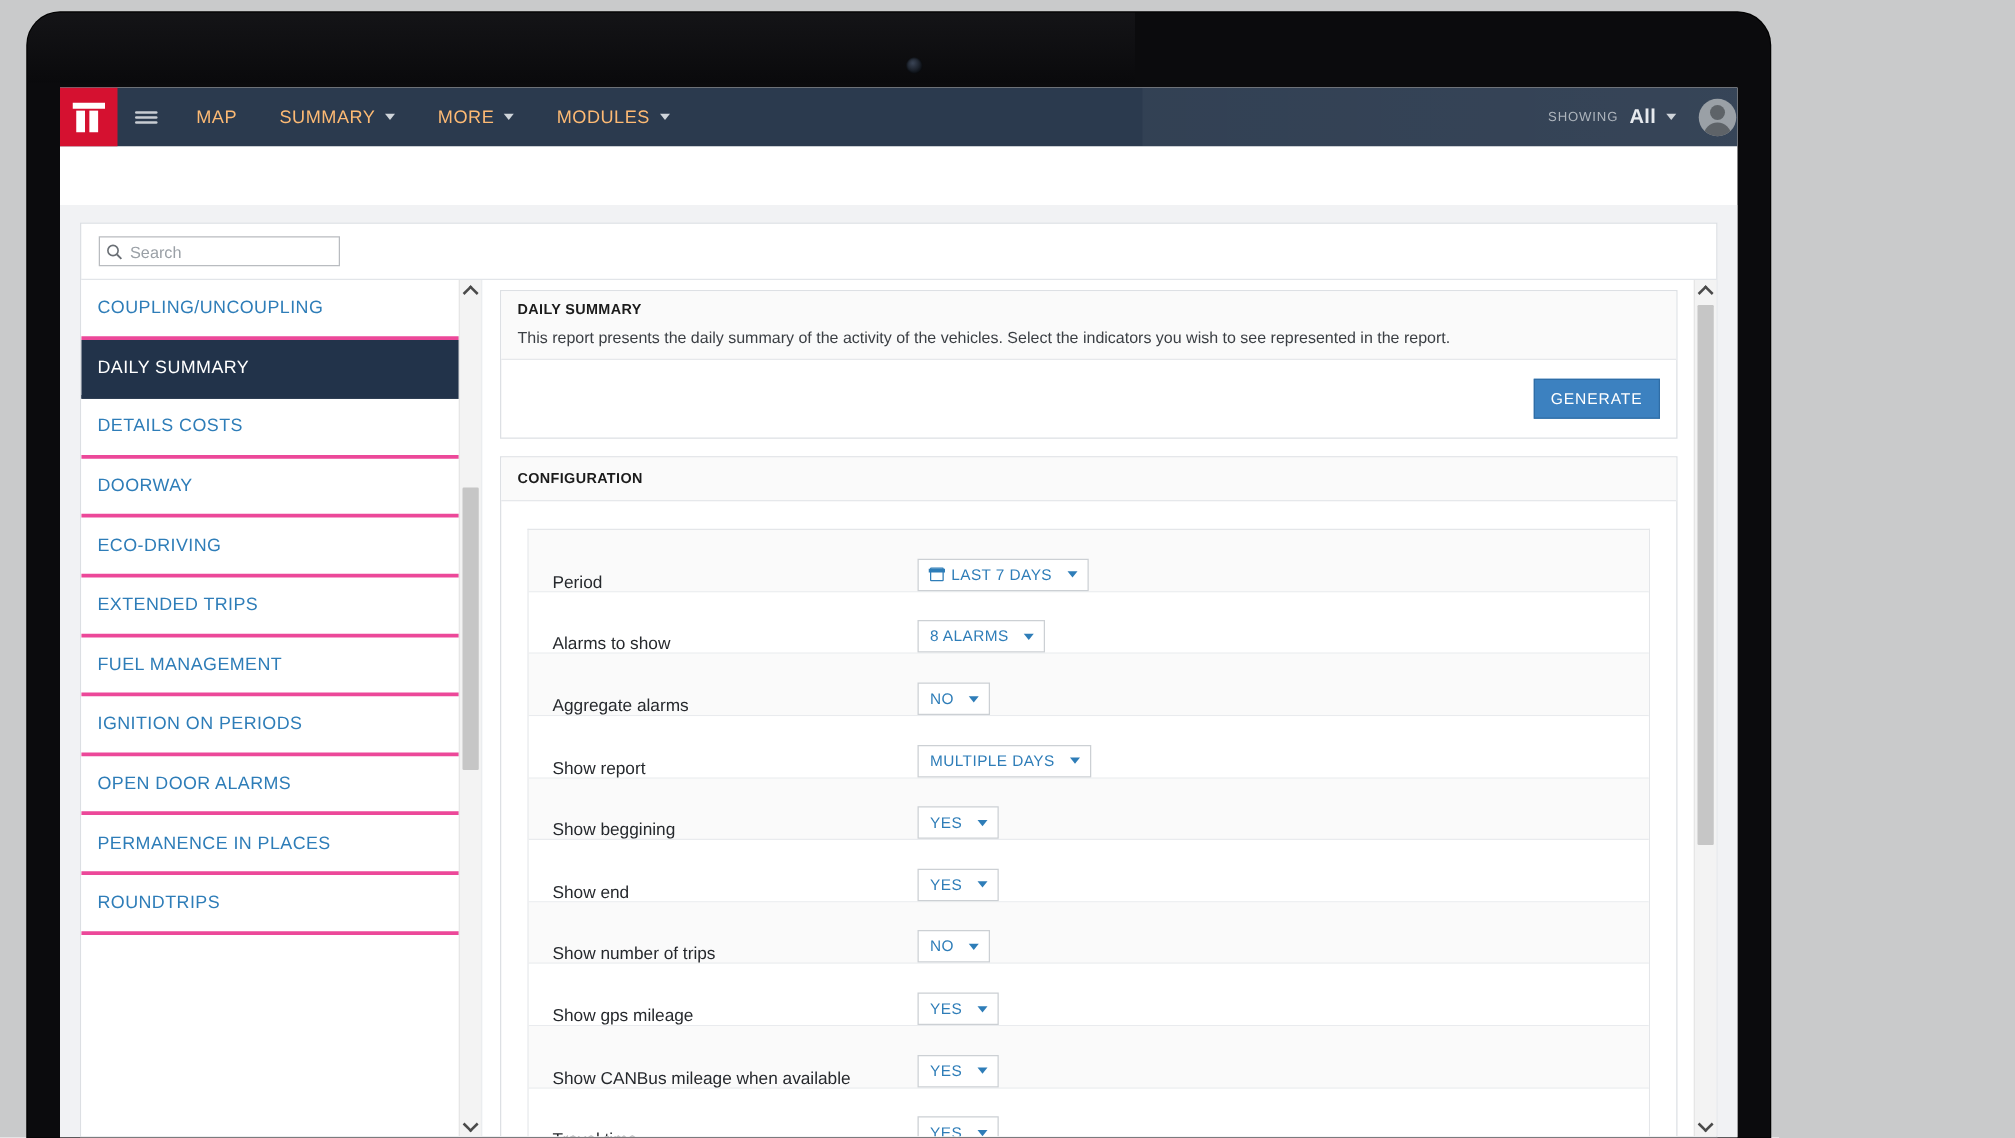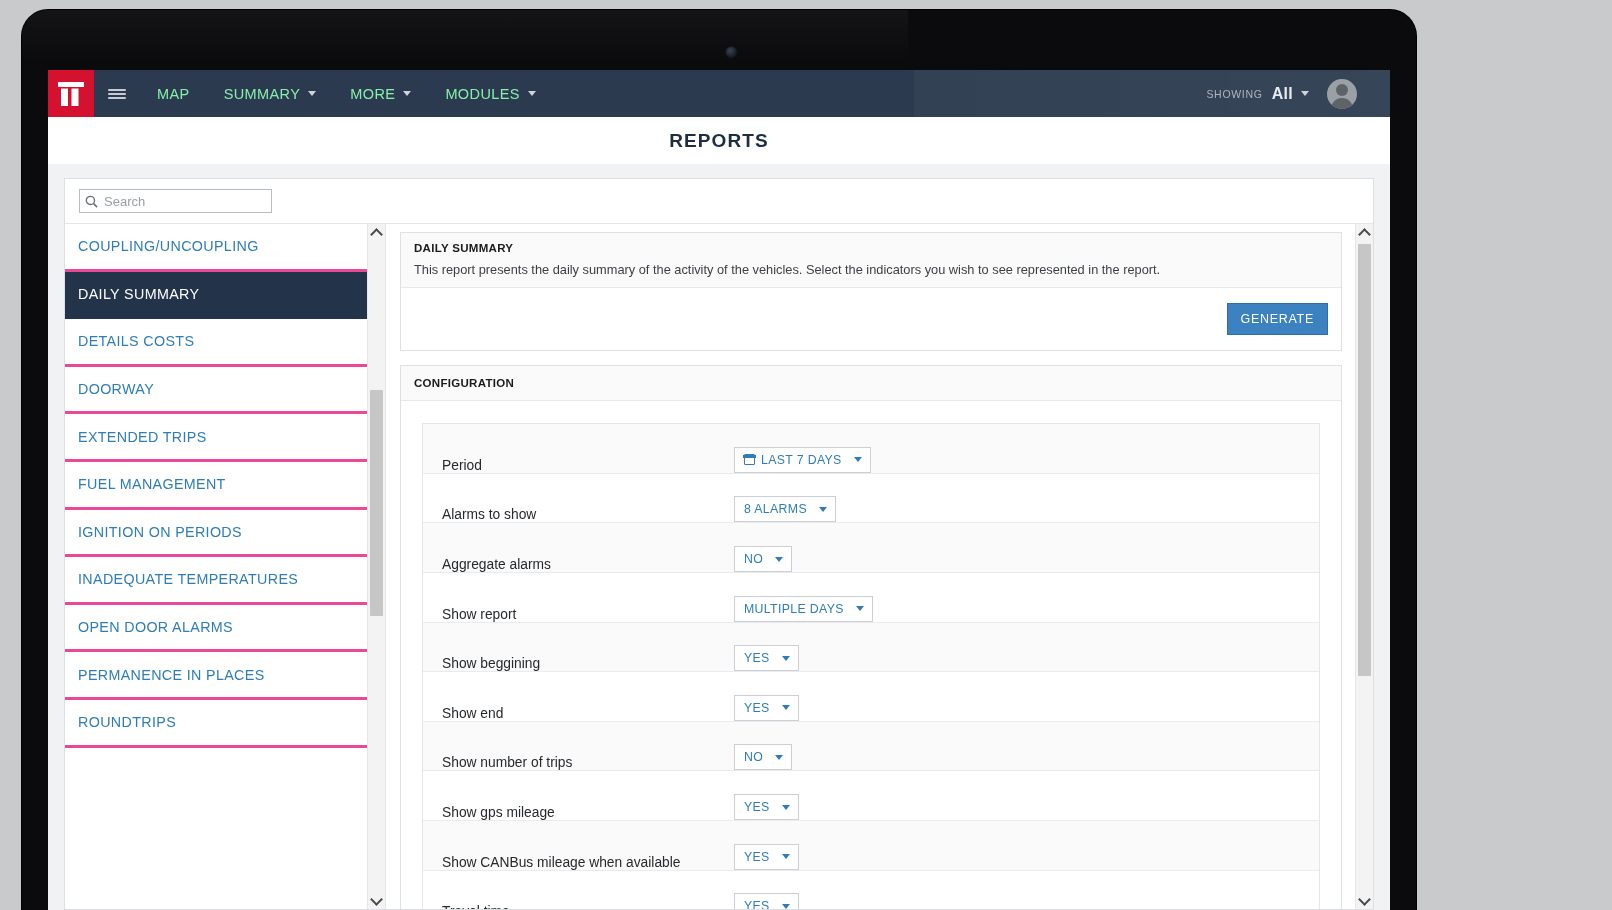--- a/index.html
+++ b/index.html
@@ -48,30 +48,30 @@
     width:46px;background:#d51130;display:flex;align-items:center;justify-content:center;
     flex:0 0 46px;position:relative;z-index:2;
   }
   .logo svg{display:block;}
   .hamburger{
     width:46px;display:flex;align-items:center;justify-content:center;
     flex:0 0 46px;position:relative;z-index:2;
   }
   .hamburger span{display:block;width:18px;height:2px;background:#c8ccd2;margin:2px 0;border-radius:1px;}
   .navlink{
-    display:flex;align-items:center;padding:0 17px;color:#86efac;
+    display:flex;align-items:center;padding:0 17px;color:#fdba74;
     font-size:14.5px;letter-spacing:.4px;position:relative;z-index:2;cursor:pointer;
     white-space:nowrap;
   }
   .navlink .caret{
     display:inline-block;margin-left:8px;width:0;height:0;
     border-left:4.5px solid transparent;border-right:4.5px solid transparent;
     border-top:5px solid #cfd4da;
   }
-  .nav-right{margin-left:auto;display:flex;align-items:center;padding-right:33px;position:relative;z-index:2;}
+  .nav-right{margin-left:auto;display:flex;align-items:center;padding-right:1px;position:relative;z-index:2;}
   .showing-label{font-size:10.5px;letter-spacing:.7px;color:#aeb5bd;margin-right:9px;}
   .showing-value{font-size:16px;color:#e7eaee;font-weight:bold;letter-spacing:.3px;}
   .showing-caret{
     display:inline-block;margin-left:8px;width:0;height:0;
     border-left:4.5px solid transparent;border-right:4.5px solid transparent;
     border-top:5px solid #cfd4da;
   }
   .avatar{
     width:30px;height:30px;border-radius:50%;background:#9aa0a6;margin-left:18px;
     position:relative;overflow:hidden;flex:0 0 30px;
@@ -246,21 +246,20 @@
         <span class="showing-label">SHOWING</span>
         <span class="showing-value">All</span>
         <i class="showing-caret"></i>
         <div class="avatar">
           <div class="head"></div>
           <div class="body"></div>
         </div>
       </div>
     </div>
 
-    <div id="page-title">REPORTS</div>
 
     <div id="content">
       <div id="panel">
 
         <div id="search-row">
           <div class="search-box">
             <span class="mag">
               <svg width="13" height="13" viewBox="0 0 13 13" aria-hidden="true">
                 <circle cx="5.4" cy="5.4" r="4.1" fill="none" stroke="#6a6f75" stroke-width="1.3"></circle>
                 <line x1="8.6" y1="8.6" x2="12.1" y2="12.1" stroke="#6a6f75" stroke-width="1.5"></line>
@@ -280,30 +279,30 @@
                 <div class="side-item active">
                   <span>DAILY SUMMARY</span>
                 </div>
                 <div class="side-item">
                   <span>DETAILS COSTS</span>
                 </div>
                 <div class="side-item">
                   <span>DOORWAY</span>
                 </div>
                 <div class="side-item">
+                  <span>ECO-DRIVING</span>
+                </div>
+                <div class="side-item">
                   <span>EXTENDED TRIPS</span>
                 </div>
                 <div class="side-item">
                   <span>FUEL MANAGEMENT</span>
                 </div>
                 <div class="side-item">
                   <span>IGNITION ON PERIODS</span>
-                </div>
-                <div class="side-item">
-                  <span>INADEQUATE TEMPERATURES</span>
                 </div>
                 <div class="side-item">
                   <span>OPEN DOOR ALARMS</span>
                 </div>
                 <div class="side-item">
                   <span>PERMANENCE IN PLACES</span>
                 </div>
                 <div class="side-item">
                   <span>ROUNDTRIPS</span>
                 </div>

